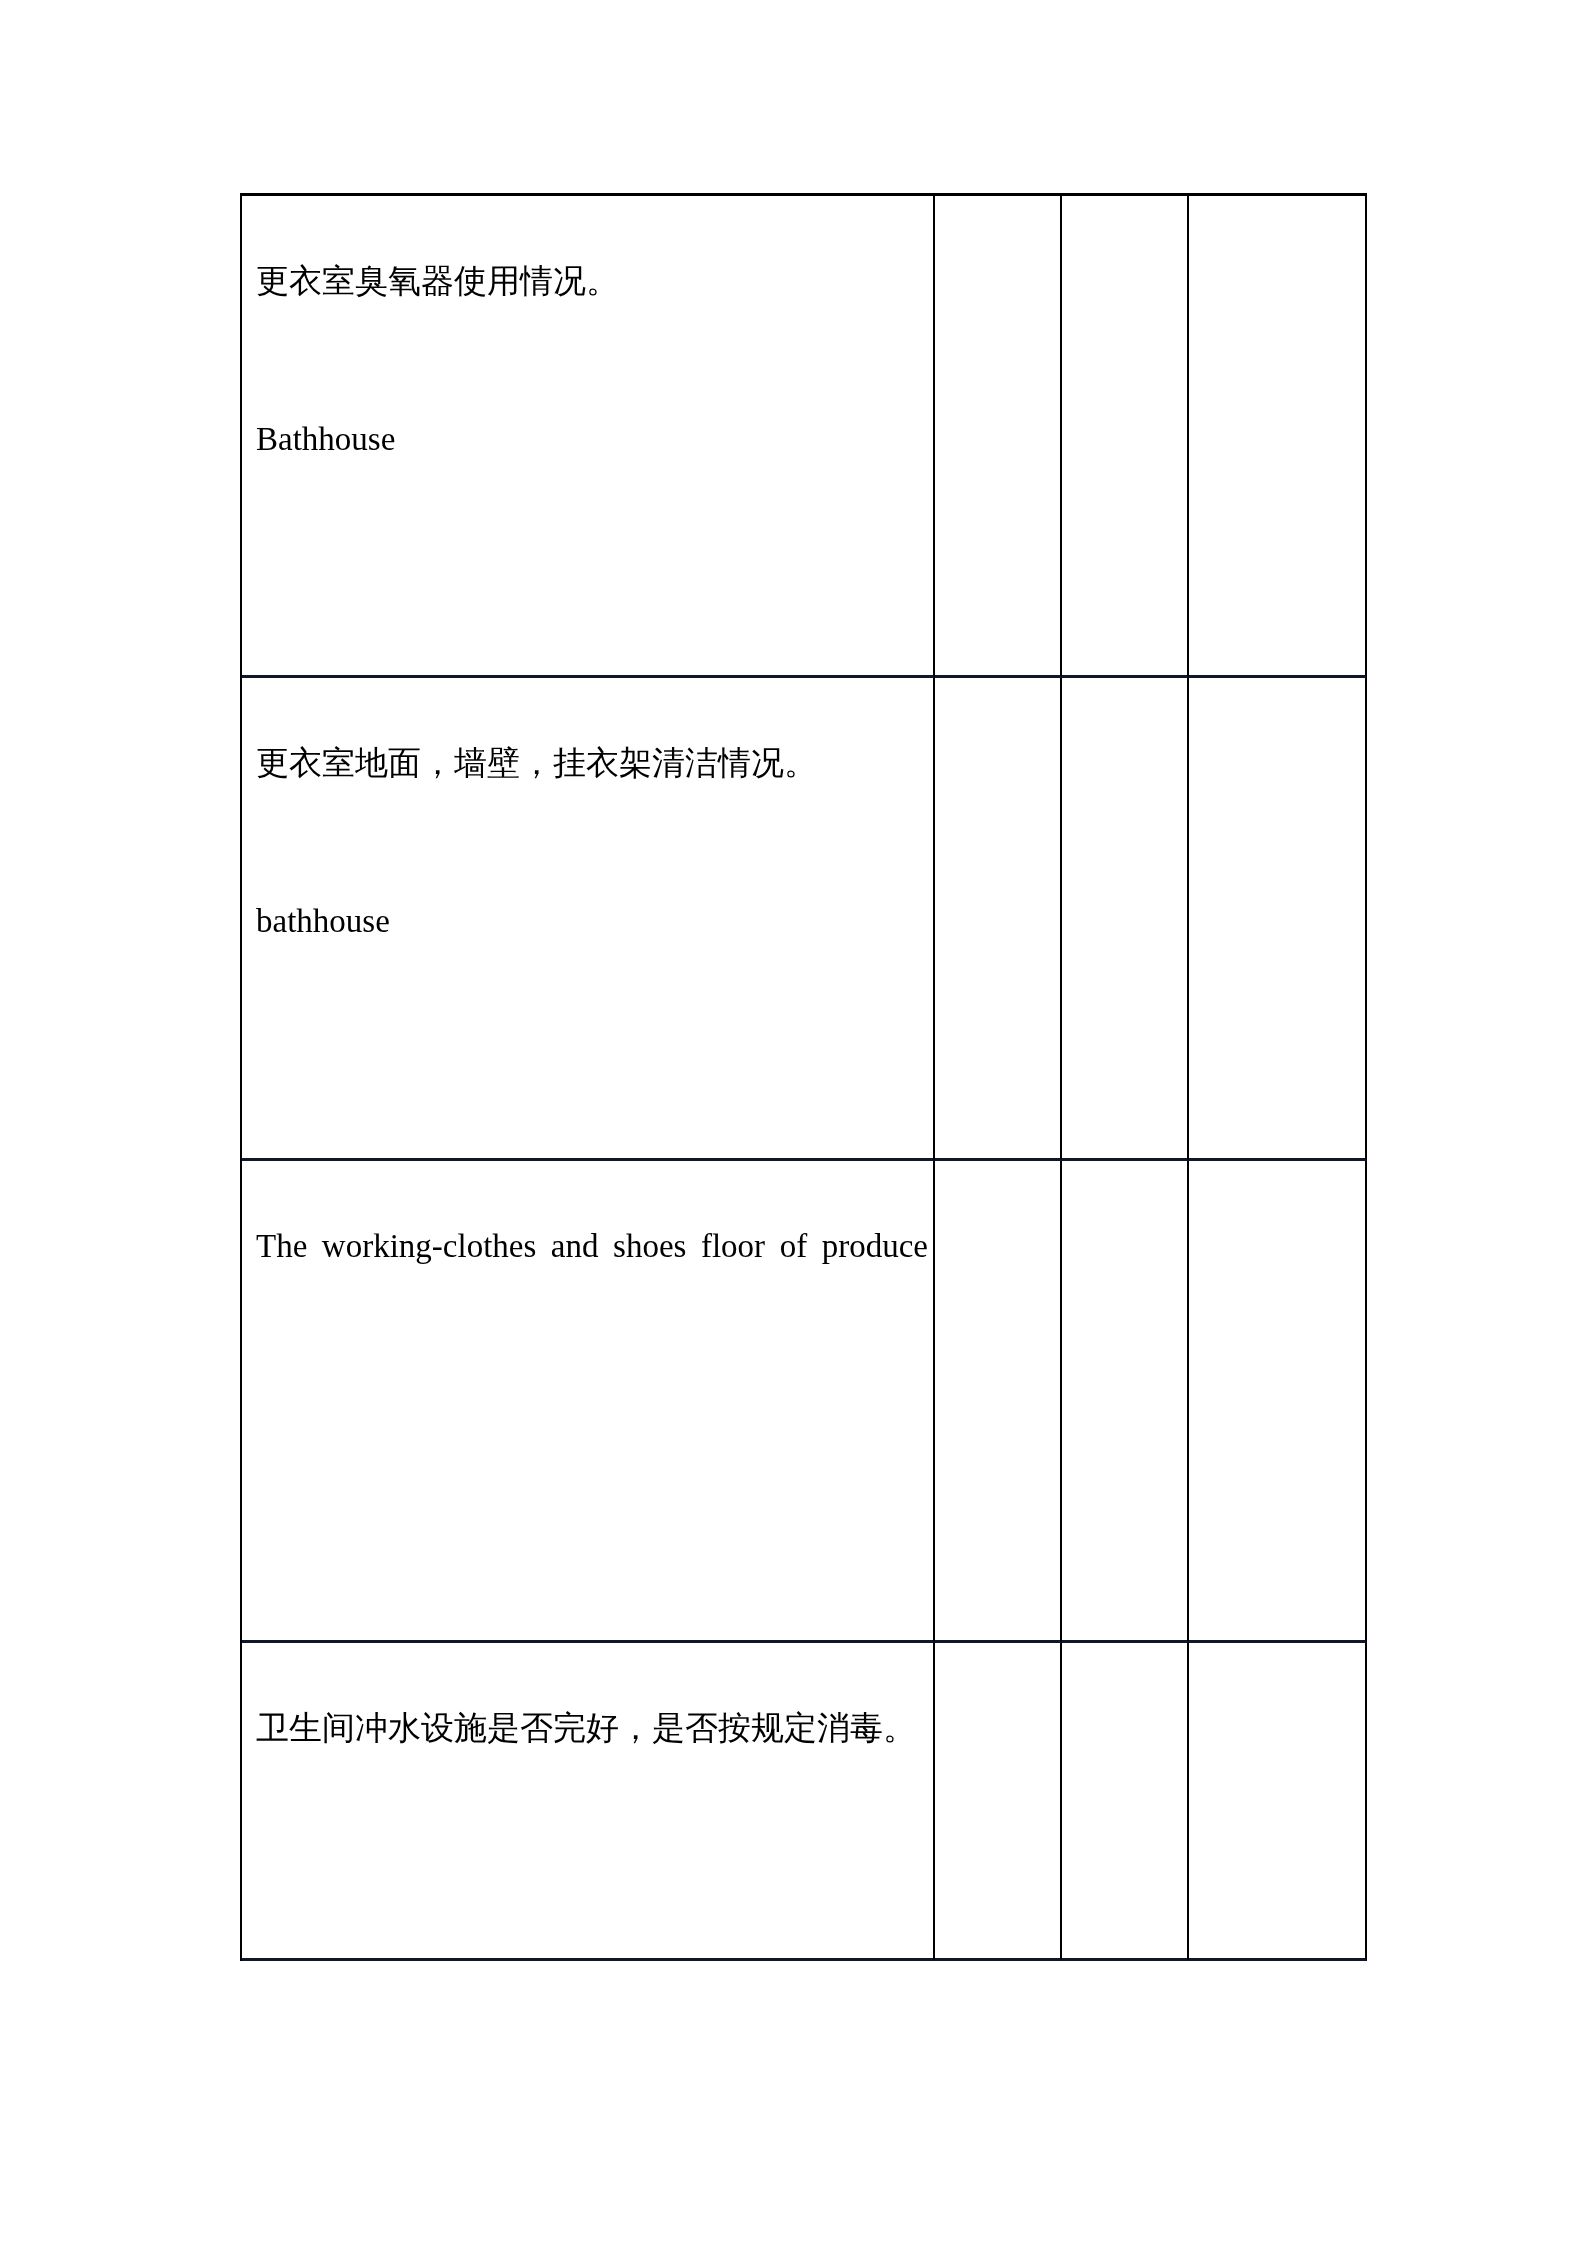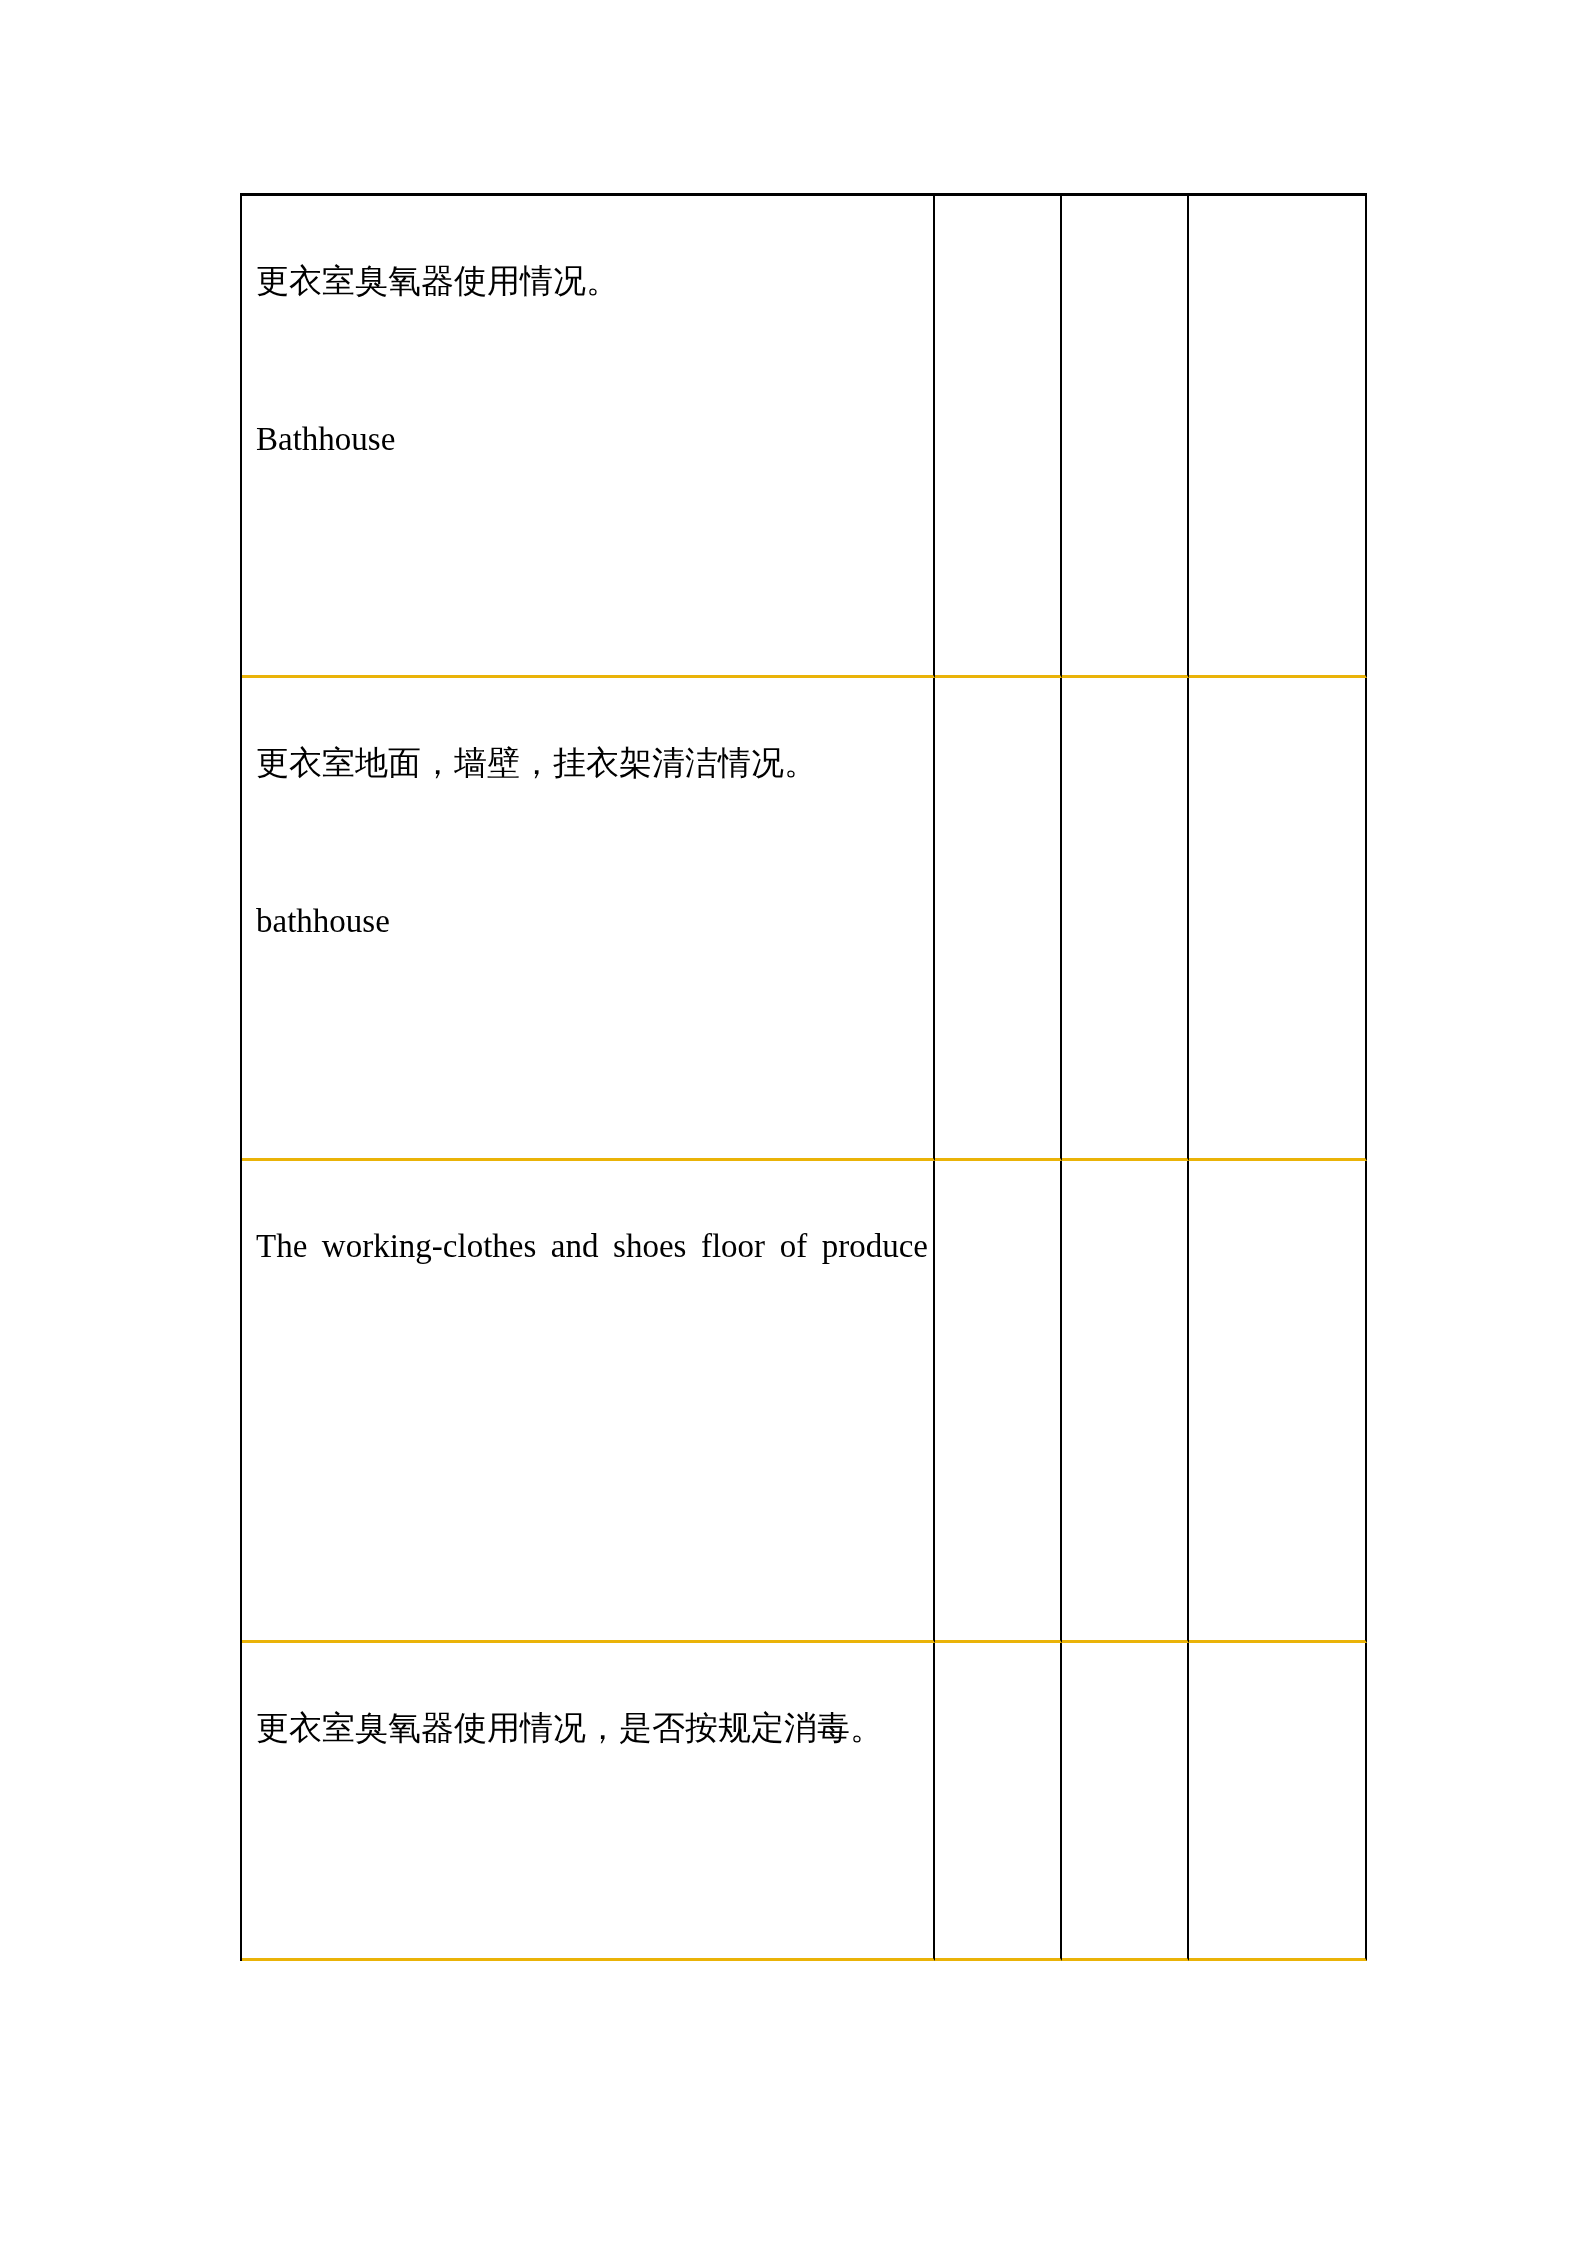--- a/index.html
+++ b/index.html
@@ -22,21 +22,21 @@
     top: 193px;
     display: grid;
     grid-template-columns: 693px 127px 127px 178px;
     grid-template-rows: 482px 483px 482px 318px;
     border-top: 3px solid #000;
     border-left: 2px solid #000;
     box-sizing: content-box;
   }
   .cell {
     border-right: 2px solid #000;
-    border-bottom: 3px solid #eab308;
+    border-bottom: 3px solid #0f172a;
     box-sizing: border-box;
     overflow: hidden;
   }
   .text-cell {
     padding: 6px 5px 0 14px;
   }
   .line {
     font-size: 33px;
     line-height: 158px;
     white-space: nowrap;
@@ -71,20 +71,20 @@
     <div class="cell"></div>
 
     <div class="cell text-cell">
       <div class="line en stretch">The working-clothes and shoes floor of produce</div>
     </div>
     <div class="cell"></div>
     <div class="cell"></div>
     <div class="cell"></div>
 
     <div class="cell text-cell">
-      <div class="line zh">更衣室臭氧器使用情况，是否按规定消毒。</div>
+      <div class="line zh">卫生间冲水设施是否完好，是否按规定消毒。</div>
     </div>
     <div class="cell"></div>
     <div class="cell"></div>
     <div class="cell"></div>
 
   </div>
 </div>
 
 </body></html>

